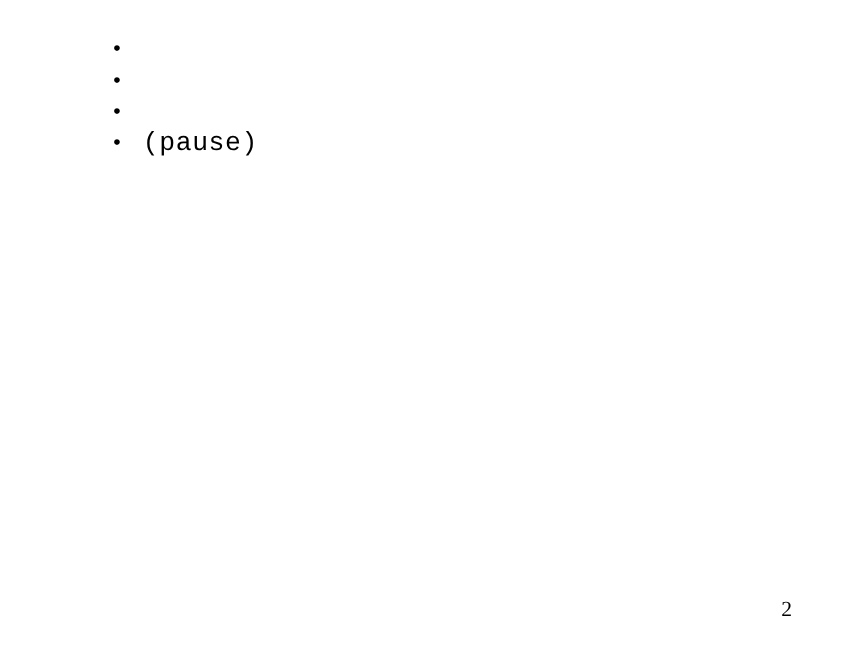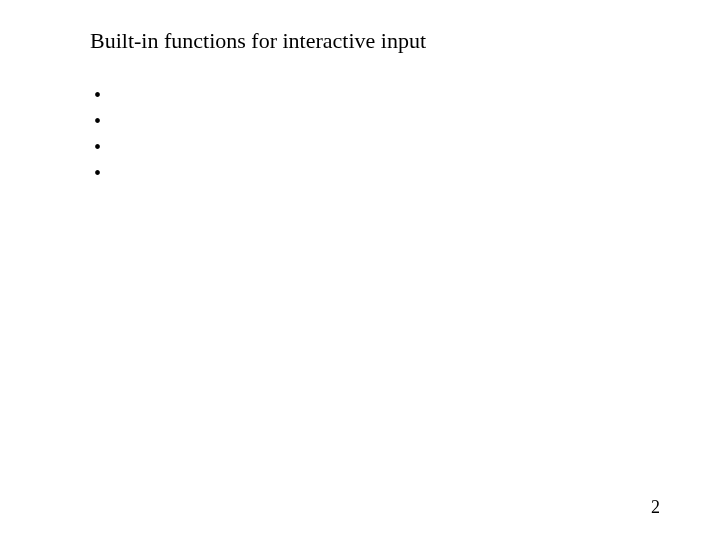--- a/index.html
+++ b/index.html
@@ -59,29 +59,29 @@
       bottom: 22px;
       right: 60px;
       font-size: 18px;
       font-family: 'Times New Roman', Times, serif;
     }
   </style>
 </head>
 <body>
 
 <div class="slide">
-  <p class="subtitle">Built-in functions for interactive input</p>
   <ul class="bullet-list">
     <li class="bullet-item">
       <span class="bullet-dot">•</span>
     </li>
     <li class="bullet-item">
       <span class="bullet-dot">•</span>
     </li>
     <li class="bullet-item">
       <span class="bullet-dot">•</span>
     </li>
     <li class="bullet-item">
       <span class="bullet-dot">•</span>
+      <span class="bullet-text">(pause)</span>
     </li>
   </ul>
   <div class="page-number">2</div>
 </div>
 
 </body></html>

